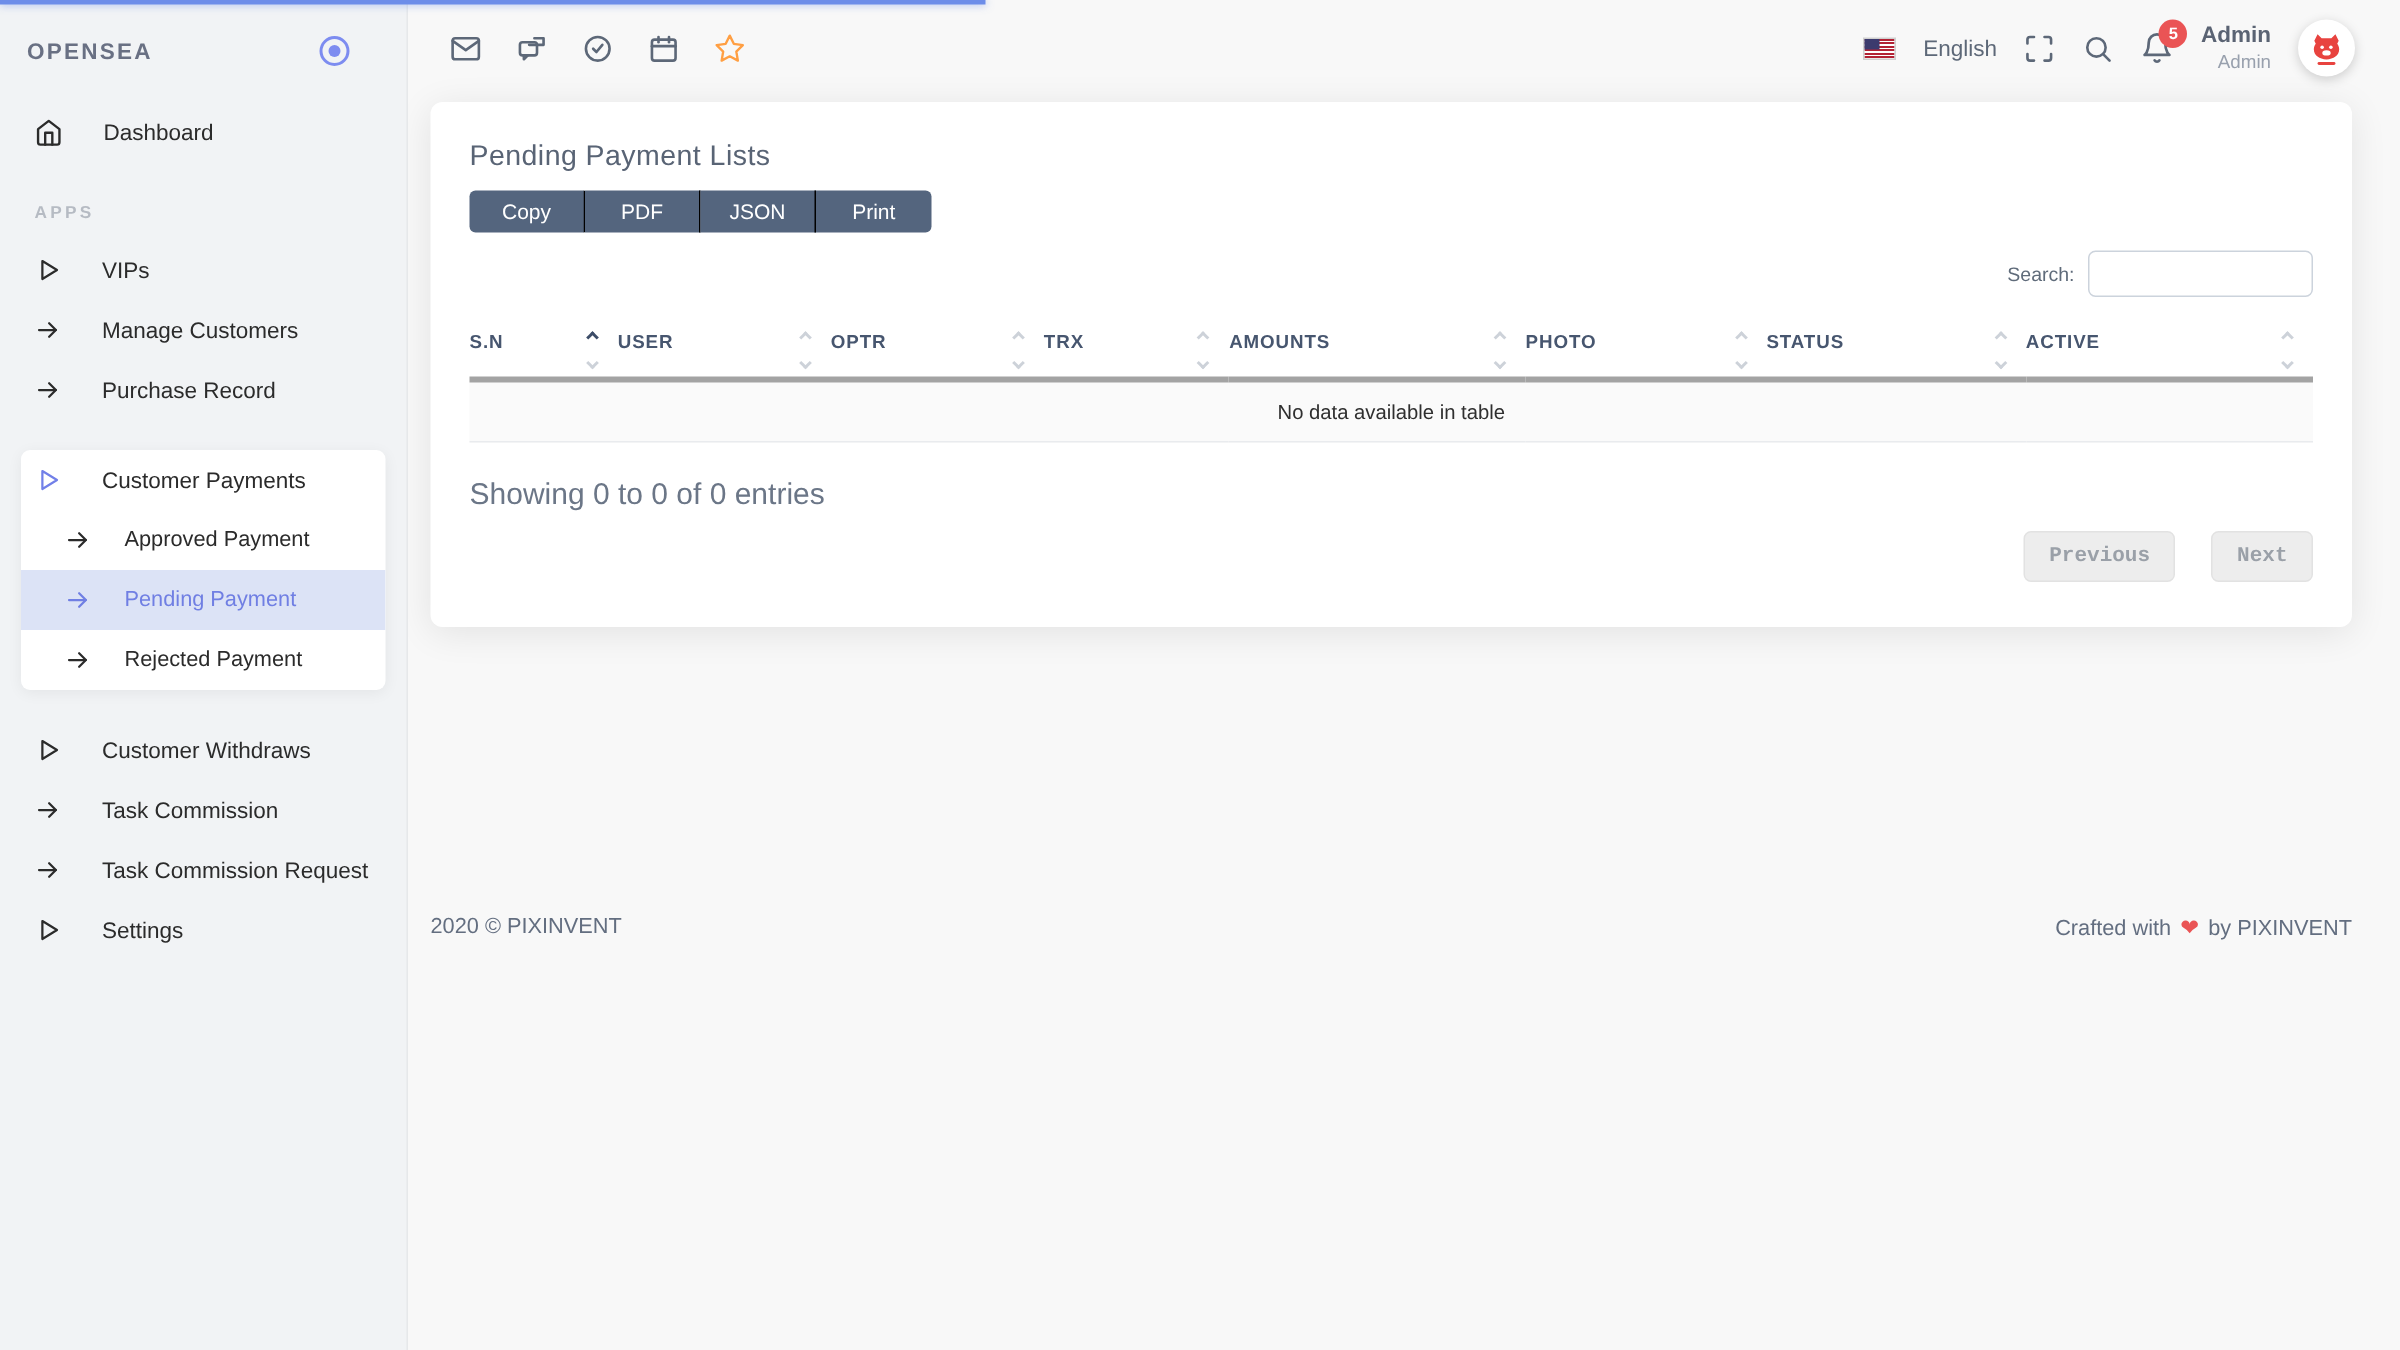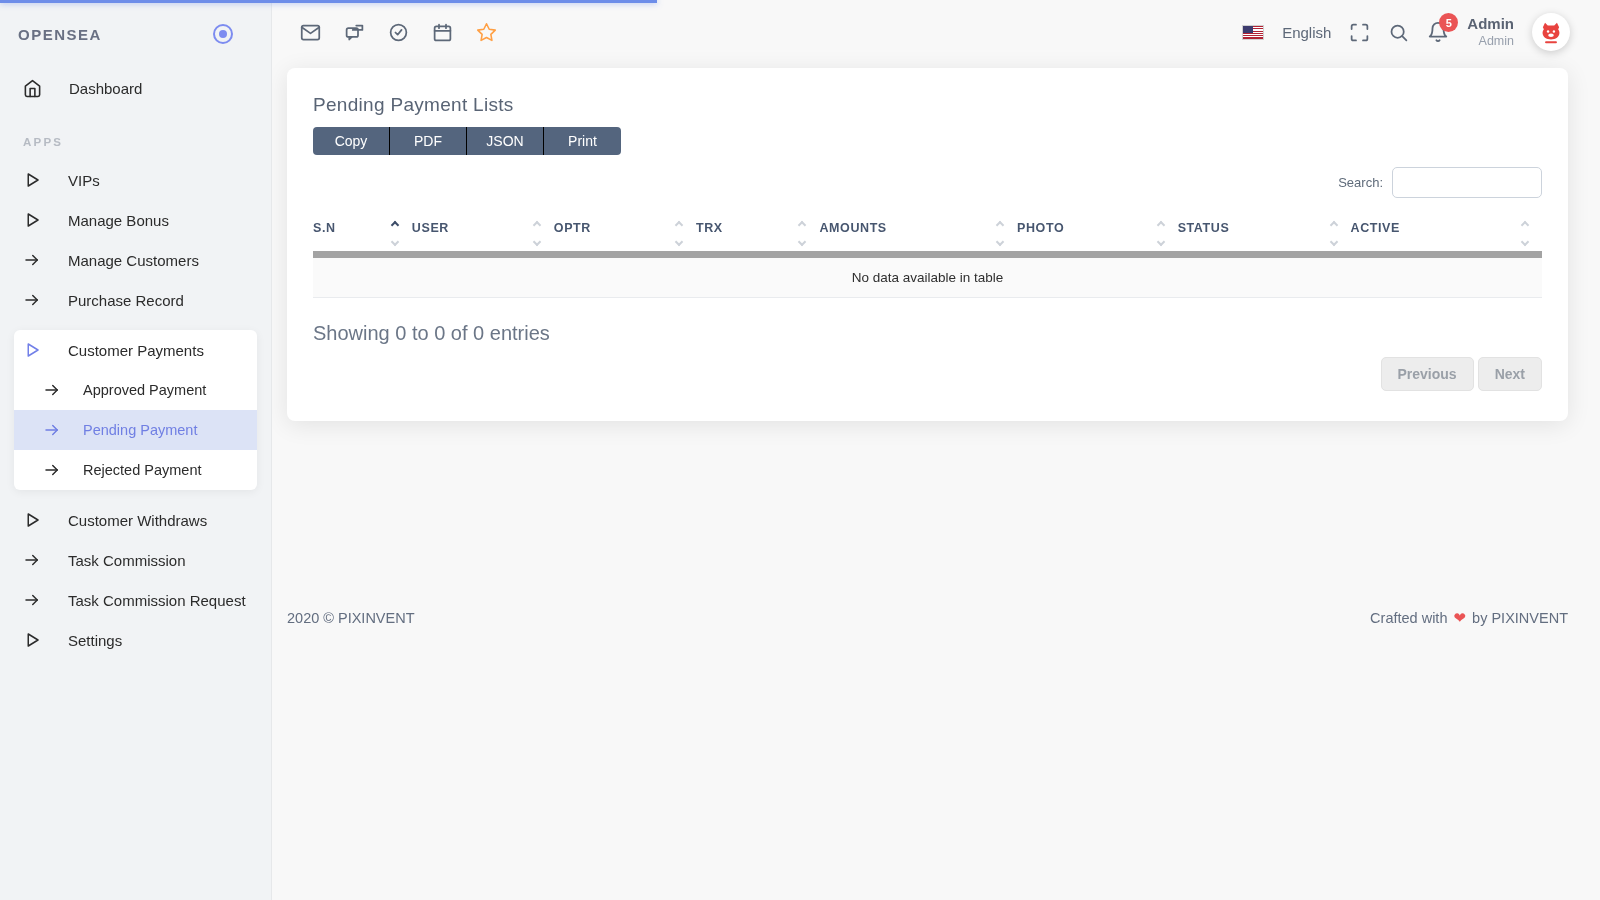--- a/index.html
+++ b/index.html
@@ -23,21 +23,21 @@
   .brand-name { font-size:15px; font-weight:700; letter-spacing:1.5px; color:#697083; }
   .disc-icon { width:20px; height:20px; border:2px solid #7d8cf0; border-radius:50%; position:relative; cursor:pointer; }
   .disc-icon::after { content:""; position:absolute; inset:4px; background:#7d8cf0; border-radius:50%; }
   .sb-row {
     display:flex; align-items:center; gap:27px; height:40px;
     padding:0 14px 0 23px; font-size:15px; color:#2b2b2b; cursor:pointer; white-space:nowrap;
   }
   .sb-row svg { flex:0 0 auto; }
   .section-label { padding:28px 0 12px 23px; font-size:11.5px; font-weight:700; letter-spacing:2.2px; color:#b6bbc3; }
   .sb-group {
-    background:#fff; margin:10px 14px; border-radius:6px; overflow:hidden;
+    background:#fff; margin:20px 14px; border-radius:6px; overflow:hidden;
     box-shadow:0 2px 10px rgba(0,0,0,.06);
   }
   .sb-group .sb-parent { padding-left:9px; gap:27px; }
   .sb-group .sb-parent svg { color:#7280e8; }
   .sb-child { padding-left:29px; gap:22px; font-size:14.5px; }
   .sb-child.active { background:#dce3f6; color:#707fe3; }
   .sb-child.active svg { color:#707fe3; }
 
   
   .main { margin-left:272px; height:649px; display:flex; flex-direction:column; }
@@ -82,36 +82,36 @@
   .btn-export:last-child { border-radius:0 4px 4px 0; border-right:none; }
   .search-row { display:flex; justify-content:flex-end; align-items:center; gap:9px; margin-top:12px; }
   .search-label { font-size:13px; color:#5f6b7a; }
   .search-input {
     width:150px; height:31px; border:1px solid #ccd3dc; border-radius:5px;
     background:#fff; padding:0 9px; font-size:14px; font-family:inherit; outline:none;
   }
   table.dt { width:100%; border-collapse:collapse; margin-top:15px; }
   .dt th {
     position:relative; text-align:left; font-size:12.5px; font-weight:700; letter-spacing:.6px;
-    color:#47566f; padding:8px 30px 16px 0; border-bottom:7px solid #a3a3a3; cursor:pointer;
+    color:#47566f; padding:8px 30px 16px 0; border-bottom:4px solid #a3a3a3; cursor:pointer;
   }
   .dt th:nth-child(1){width:8%} .dt th:nth-child(2){width:11.5%} .dt th:nth-child(3){width:11.5%}
   .dt th:nth-child(4){width:10%} .dt th:nth-child(5){width:16%} .dt th:nth-child(6){width:13%}
   .dt th:nth-child(7){width:14%} .dt th:nth-child(8){width:15.5%}
   .sorts { position:absolute; right:14px; top:9px; display:flex; flex-direction:column; gap:11px; }
   .chev { width:6px; height:6px; border-right:2px solid #cdd2d9; border-bottom:2px solid #cdd2d9; }
   .chev.up { transform:rotate(-135deg); }
   .chev.down { transform:rotate(45deg); }
   .chev.active { border-color:#3d4d68; }
   .empty-cell {
     background:#fafafa; text-align:center; font-size:13.5px; color:#2f2f2f;
     padding:12px 0; border-bottom:1px solid #e9ebee;
   }
   .info-text { margin-top:24px; font-size:20px; color:#6b7687; }
-  .pager { display:flex; justify-content:flex-end; gap:4px; margin-top:12px; }
+  .pager { display:flex; justify-content:flex-end; gap:24px; margin-top:12px;font-family:Liberation Mono, monospace; }
   .page-btn {
     background:#ededed; border:1px solid #e2e2e2; border-radius:5px; cursor:pointer;
     color:#9aa0a8; font-size:14px; font-weight:700; font-family:inherit; padding:8px 16px;
   }
 
   
   .footer { margin-top:auto; display:flex; justify-content:space-between; align-items:center;
     font-size:14.5px; color:#636e80; padding:0 0 6px 0; }
   .heart { color:#ea5455; font-size:15px; margin:0 2px; }
 </style>
@@ -135,26 +135,20 @@
   <div class="section-label">APPS</div>
   <nav id="sidebar-items">
       <div class="sb-row">
         <svg width="18" height="18" viewBox="0 0 24 24" fill="none" stroke="currentColor" stroke-width="2" stroke-linecap="round" stroke-linejoin="round">
           <path d="M7 4l13 8-13 8z"></path>
         </svg>
         <span>VIPs</span>
       </div>
       <div class="sb-row">
         <svg width="18" height="18" viewBox="0 0 24 24" fill="none" stroke="currentColor" stroke-width="2" stroke-linecap="round" stroke-linejoin="round">
-          <path d="M7 4l13 8-13 8z"></path>
-        </svg>
-        <span>Manage Bonus</span>
-      </div>
-      <div class="sb-row">
-        <svg width="18" height="18" viewBox="0 0 24 24" fill="none" stroke="currentColor" stroke-width="2" stroke-linecap="round" stroke-linejoin="round">
           <path d="M4 12h15"></path>
           <path d="M13 6l6 6-6 6"></path>
         </svg>
         <span>Manage Customers</span>
       </div>
       <div class="sb-row">
         <svg width="18" height="18" viewBox="0 0 24 24" fill="none" stroke="currentColor" stroke-width="2" stroke-linecap="round" stroke-linejoin="round">
           <path d="M4 12h15"></path>
           <path d="M13 6l6 6-6 6"></path>
         </svg>

